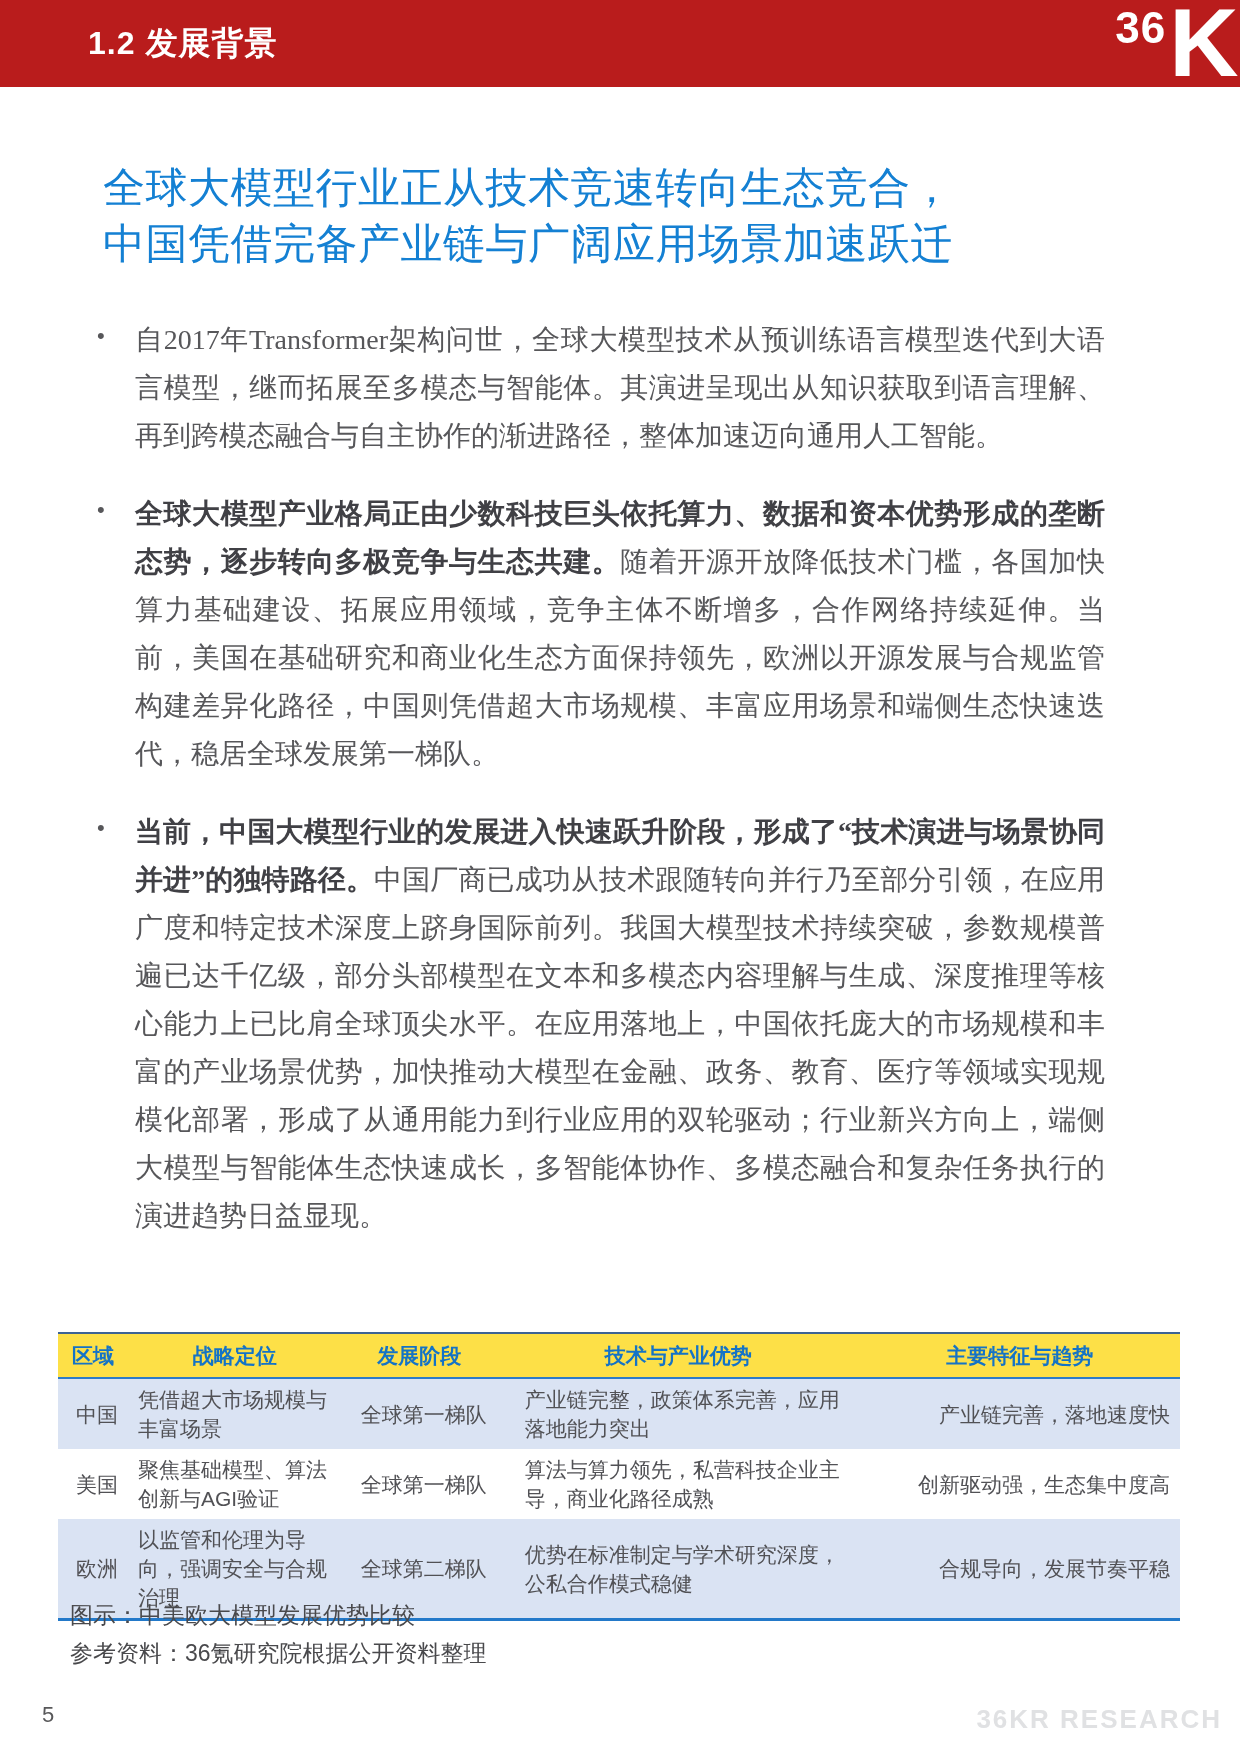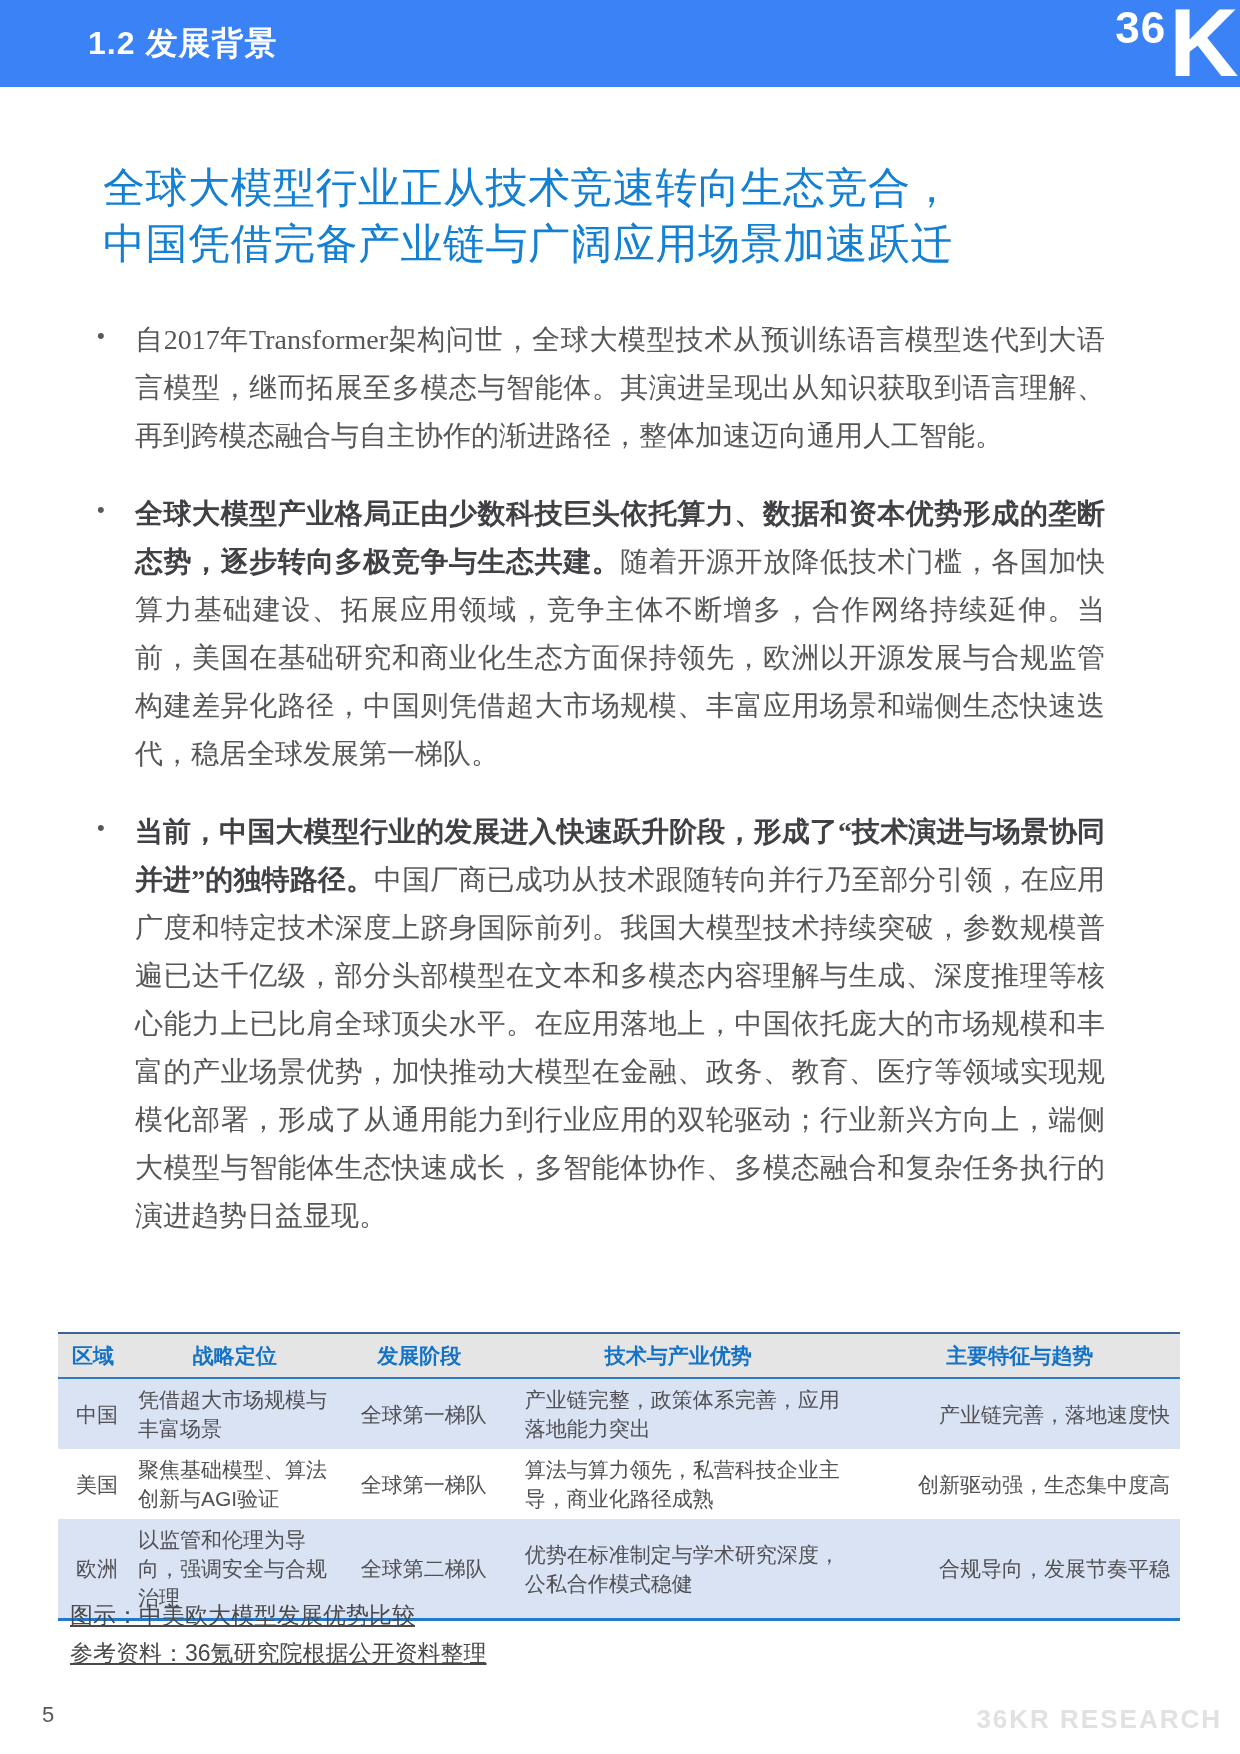--- a/index.html
+++ b/index.html
@@ -8,21 +8,21 @@
     width:1240px;height:1754px;
     margin:0 auto;
     background:#ffffff;
     overflow:hidden;
     font-family:"Liberation Sans","DejaVu Sans",sans-serif;
   }
 
   
   .topbar{
     position:absolute;left:0;top:0;width:1240px;height:87px;
-    background:#3b82f6;overflow:hidden;
+    background:#b91c1c;overflow:hidden;
   }
   .section-title{
     position:absolute;left:88px;top:22px;
     color:#ffffff;font-size:32px;font-weight:bold;letter-spacing:1px;
   }
   .logo{
     position:absolute;right:-30px;top:2px;
     display:flex;align-items:flex-start;color:#ffffff;
     font-weight:800;line-height:1;
   }
@@ -58,42 +58,42 @@
     position:absolute;left:58px;top:1332px;width:1122px;
     border-collapse:collapse;table-layout:fixed;
     border-top:2px solid #3c6394;
     border-bottom:3px solid #2379c9;
     font-size:21px;
   }
   .cmp-table th{
     color:#1473c6;font-weight:bold;text-align:center;
     padding:8px 6px 7px 6px;
     border-bottom:2px solid #2b7bc8;
-    background:#e5e5e5;white-space:nowrap;
+    background:#fde047;white-space:nowrap;
   }
   .cmp-table td{
     color:#515155;line-height:29px;
     padding:6px 10px;vertical-align:middle;text-align:right;
   }
   .cmp-table tr:nth-child(odd) td{background:#dae3f3;}
   .cmp-table tr:nth-child(even) td{background:#ffffff;}
   .cmp-table th:nth-child(1),.cmp-table td:nth-child(1){width:5.5%;}
   .cmp-table th:nth-child(2),.cmp-table td:nth-child(2){width:19%;}
   .cmp-table th:nth-child(3),.cmp-table td:nth-child(3){width:13.5%;}
   .cmp-table th:nth-child(4),.cmp-table td:nth-child(4){width:33%;}
   .cmp-table th:nth-child(5),.cmp-table td:nth-child(5){width:29%;}
   .cmp-table td:nth-child(2){text-align:left;padding-left:10px;}
   .cmp-table td:nth-child(4){text-align:left;padding-left:28px;}
 
   
   .captions{
     position:absolute;left:70px;top:1596px;
     color:#49494c;font-size:23px;line-height:38px;
   }
-  .captions p{margin:0;text-decoration:underline;}
+  .captions p{margin:0;}
 
   
   .page-number{
     position:absolute;left:42px;bottom:26px;
     color:#58585a;font-size:22px;
   }
   .watermark{
     position:absolute;right:18px;bottom:22px;text-align:right;line-height:1;
   }
   .watermark .wm-cn{

